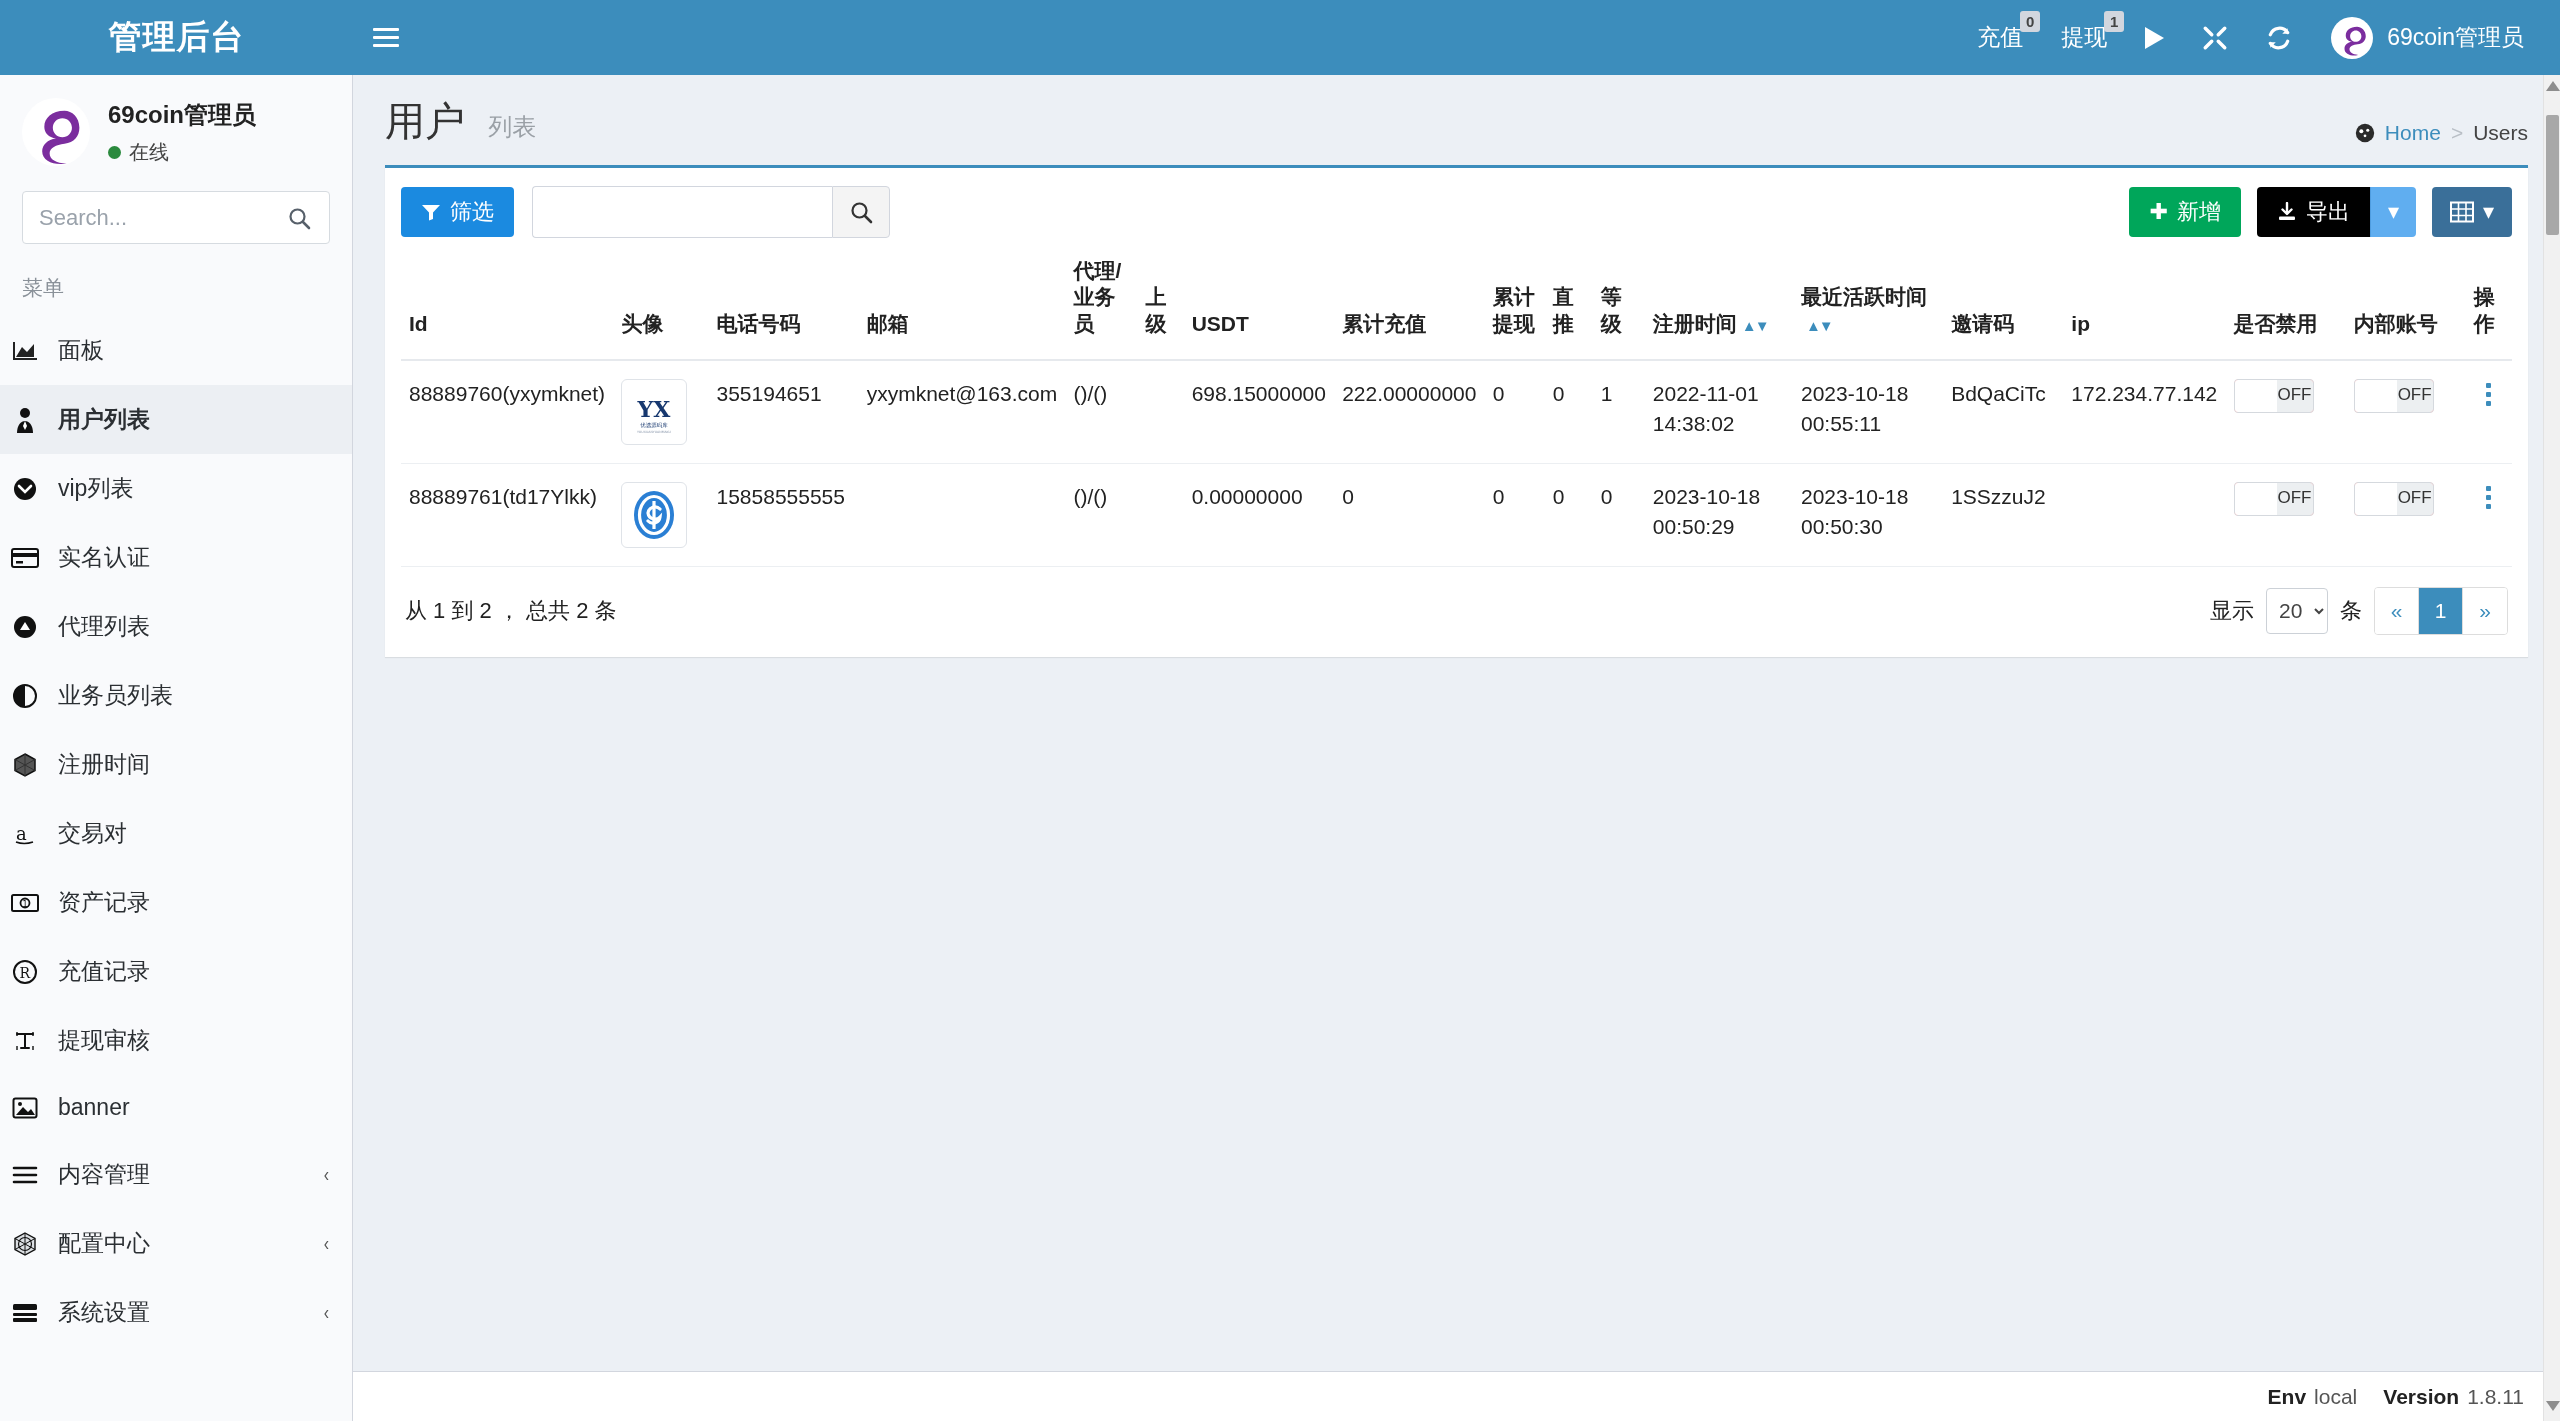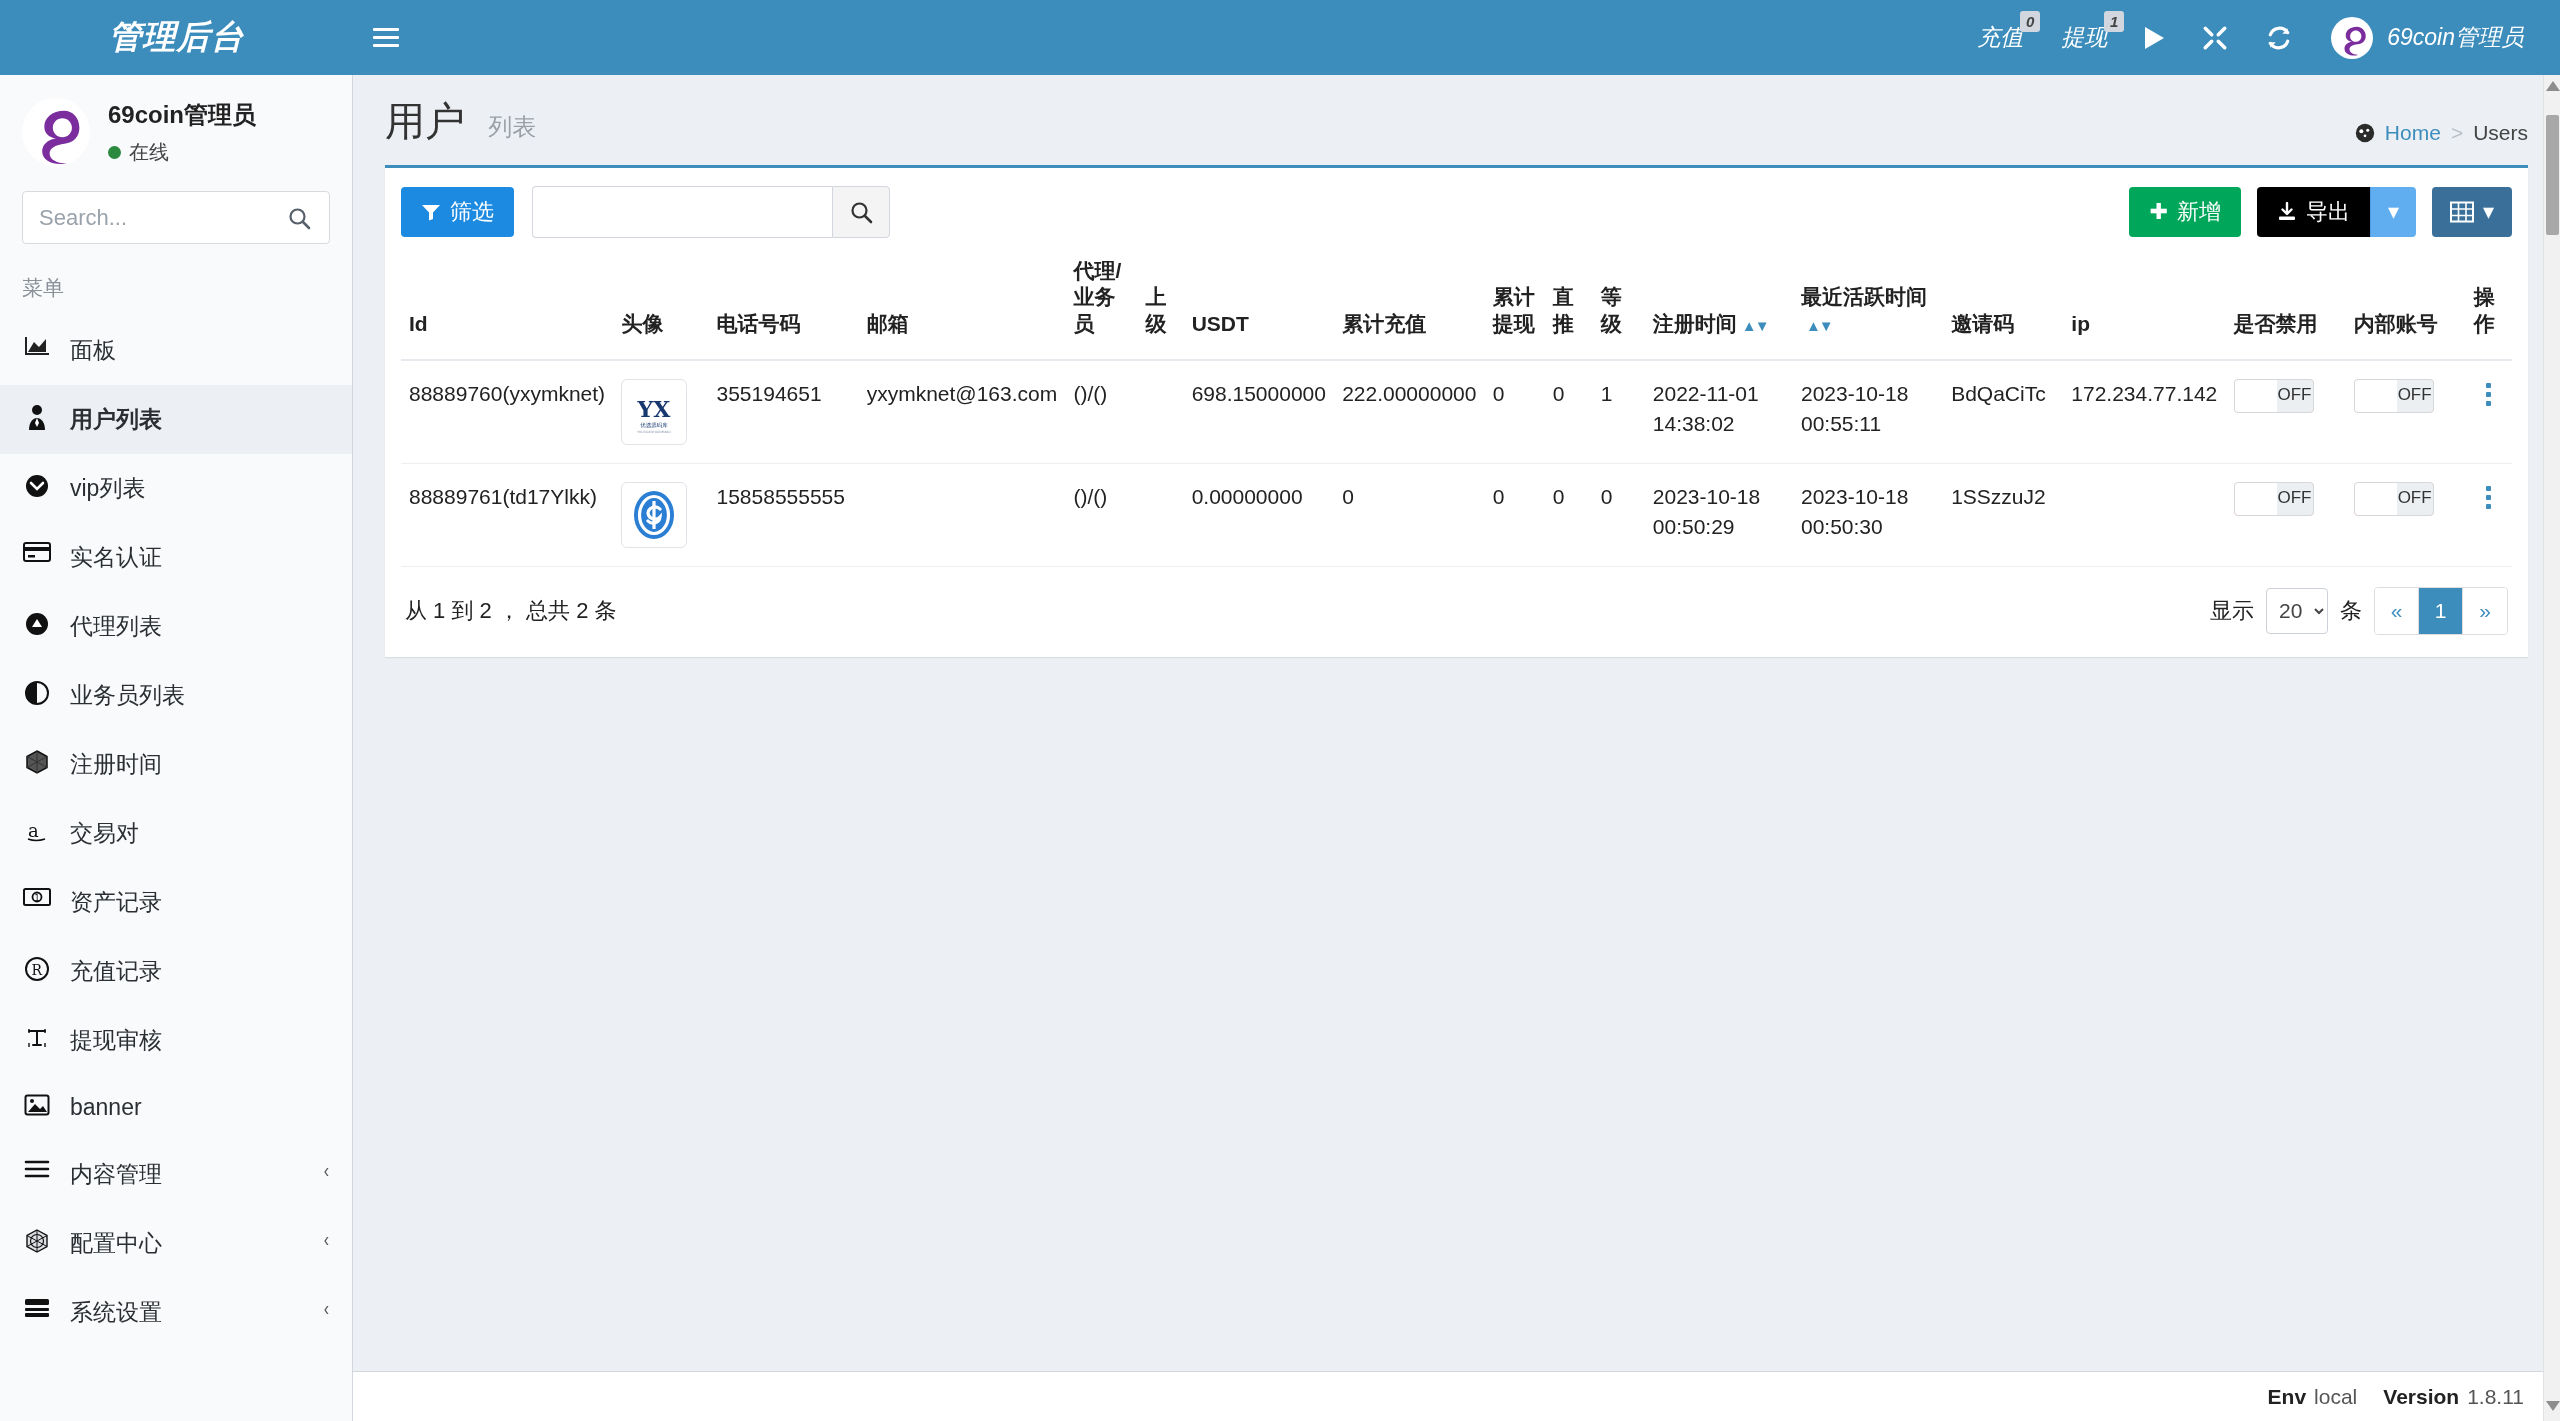--- a/index.html
+++ b/index.html
@@ -9,21 +9,21 @@
     width: 2560px; height: 1421px;
     overflow: hidden;
     font-family: "Liberation Sans", "DejaVu Sans", sans-serif;
     background: #ecf0f5;
   }
   body { font-size: 22px; color: #333; }
 
   
   .main-header {
     position: absolute; top: 0; left: 0; right: 0; height: 75px;
-    display: flex; align-items: stretch; z-index: 30; font-style: italic;
+    display: flex; align-items: stretch; z-index: 30;
   }
   .logo-block {
     width: 353px; flex: 0 0 353px; background: #3c8dbc;
     display: flex; align-items: center; justify-content: center;
     color: #fff; font-size: 33px; font-weight: bold; letter-spacing: 1px;
   }
   .navbar {
     flex: 1; background: #3c8dbc; display: flex; align-items: center;
     justify-content: space-between; padding: 0 0 0 0;
   }
@@ -88,22 +88,22 @@
   .search-btn {
     position: absolute; right: 12px; top: 0; height: 100%; display: flex;
     align-items: center; background: none; border: 0; cursor: pointer; color: #57606a;
   }
 
   .menu-header {
     padding: 26px 22px 14px 22px; color: #8a9199; font-size: 21px;
   }
   .sidebar-menu { list-style: none; margin: 0; padding: 0; }
   .sidebar-menu li a {
-    display: flex; align-items: flex-start; gap: 18px;
-    padding: 19px 22px 19px 22px; color: #2b2f33; font-size: 23px;
+    display: flex; align-items: center; gap: 18px;
+    padding: 19px 22px 19px 10px; color: #2b2f33; font-size: 23px;
     text-decoration: none; position: relative;
   }
   .sidebar-menu li.active a { background: #eceff3; font-weight: bold; }
   .sidebar-menu .mi-icon {
     width: 30px; flex: 0 0 30px; display: flex; align-items: center; justify-content: center;
   }
   .sidebar-menu .mi-label { flex: 1; }
   .arrow-left {
     color: #555; font-size: 20px; transform: scaleX(0.8);
   }

